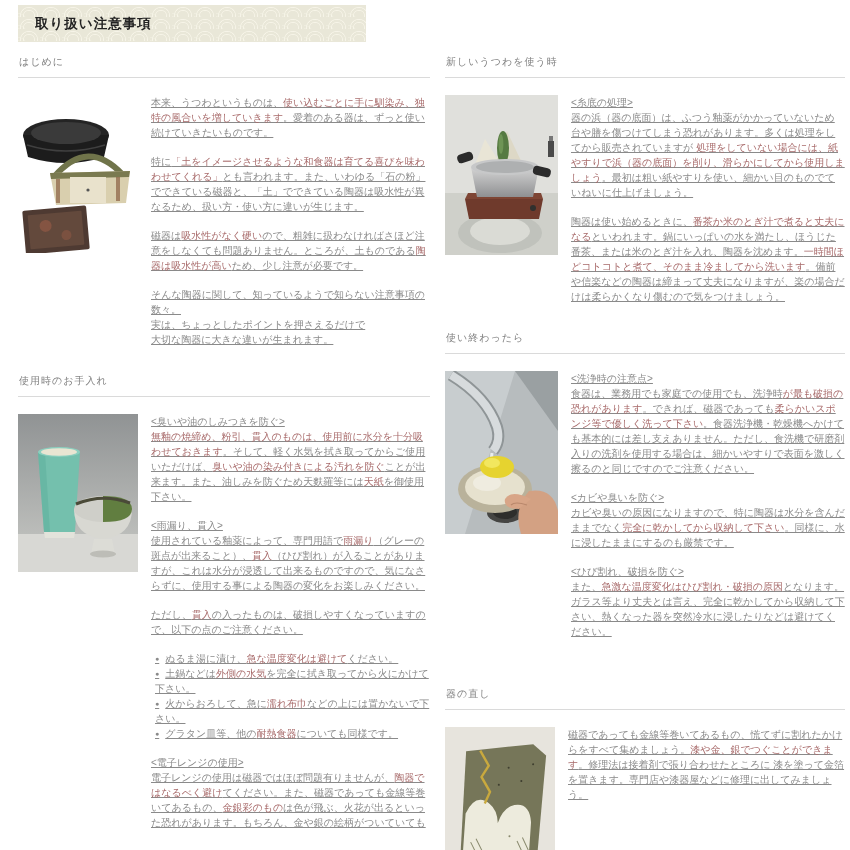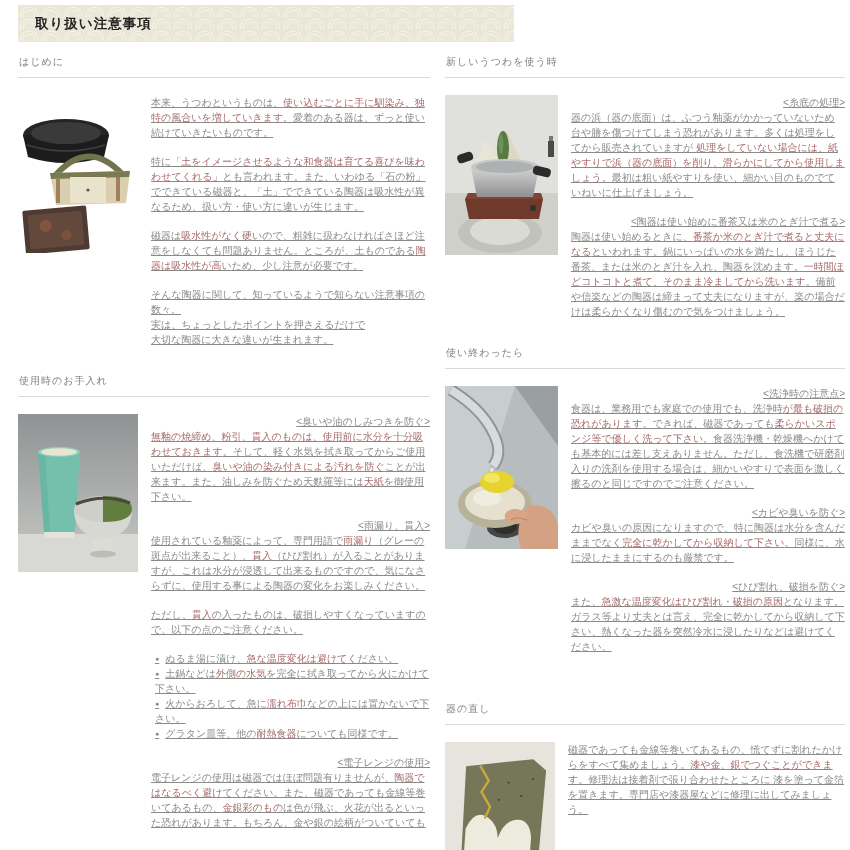--- a/index.html
+++ b/index.html
@@ -1,35 +1,35 @@
 <!DOCTYPE html>
 <html><head>
 <meta charset="utf-8">
 <style>
   html,body{margin:0;padding:0;background:#fff;width:850px;height:850px;overflow:hidden;}
   .page{width:850px;height:850px;position:relative;font-family:"Liberation Sans","DejaVu Sans",sans-serif;background:#fff;}
-  .header{margin:5px 0 0 18px;width:496px;height:37px;display:flex;align-items:center;
+  .header{margin:5px 0 0 18px;width:348px;height:37px;display:flex;align-items:center;
     background-color:#e9e7d8;
     background-image:
       radial-gradient(circle at 11px 11px, rgba(248,246,234,0) 5px, rgba(248,246,234,.9) 5.5px, rgba(248,246,234,0) 6.5px, rgba(248,246,234,0) 8px, rgba(248,246,234,.9) 8.5px, rgba(248,246,234,0) 9.5px),
       radial-gradient(circle at 0px 17px, rgba(240,238,224,0) 5px, rgba(240,238,224,.9) 5.5px, rgba(240,238,224,0) 6.5px, rgba(240,238,224,0) 8px, rgba(240,238,224,.9) 8.5px, rgba(240,238,224,0) 9.5px);
     background-size:22px 12px;}
   .header h1{font-size:13.5px;font-weight:bold;color:#222;margin:0;padding-left:17px;letter-spacing:1px;}
   .columns{display:flex;gap:15px;padding-left:18px;}
   .col{display:block;}
   .col.left{width:412px;}
   .col.right{width:400px;}
   section{display:block;}
   .mh230{min-height:230px}.mh361{min-height:361px}.mh235{min-height:235px}.mh356{min-height:356px}
   .sec-h{font-size:10px;font-weight:normal;color:#808080;margin:0;padding:13px 2px 8px 1px;border-bottom:1px solid #dadada;letter-spacing:1px;}
   .sec-body{display:flex;gap:13px;padding-top:17px;align-items:flex-start;}
   .photo{flex:0 0 auto;font-size:0;line-height:0;}
   .text{font-size:10px;line-height:1.5;color:#8a8a8a;flex:1 1 auto;min-width:0;text-decoration:underline;}
   .text p{margin:0 0 14px;white-space:pre-line;}
-  .text p.h{margin:14px 0 0;text-align:right;}
+  .text p.h{margin:14px 0 0;}
   .text p:first-child{margin-top:0;}
   .text ul{margin:0 0 14px;padding:0 0 0 4px;list-style:none;}
   .text li{margin:0;}
   .text li::before{content:"\25CF";font-size:7px;margin-right:6px;vertical-align:1.5px;color:#8a8a8a;}
   .hl{color:#a86a6a;}
 </style>
 </head>
 <body>
 
 <div class="page">
@@ -153,21 +153,20 @@
               <ellipse cx="60" cy="72" rx="29" ry="6" fill="#aeb0b1"></ellipse>
               <rect x="12" y="58" width="16" height="9" rx="4" transform="rotate(-18 20 62)" fill="#2b2b2b"></rect>
               <rect x="88" y="72" width="18" height="9" rx="4" transform="rotate(14 97 76)" fill="#2b2b2b"></rect>
               <rect x="103" y="46" width="6" height="16" fill="#4a4a4a"></rect>
               <rect x="104" y="41" width="4" height="5" fill="#777"></rect>
             </svg>
           </div>
           <div class="text">
               <p class="h"><span>&lt;糸底の処理&gt;</span></p>
               <p class="p"><span>器の浜（器の底面）は、ふつう釉薬がかかっていないため 台や膳を傷つけてしまう恐れがあります。多くは処理をしてから販売されていますが </span><span class="hl">処理をしていない場合には、紙やすりで浜（器の底面）を削り、滑らかにしてから使用しましょう</span><span>。最初は粗い紙やすりを使い、細かい目のものでていねいに仕上げましょう。</span></p>
-              <p class="h"><span>&lt;陶器は使い始めに番茶又は米のとぎ汁で煮る&gt;</span></p>
               <p class="p"><span>陶器は使い始めるときに、</span><span class="hl">番茶か米のとぎ汁で煮ると丈夫になる</span><span>といわれます。鍋にいっぱいの水を満たし、ほうじた番茶、または米のとぎ汁を入れ、陶器を沈めます。</span><span class="hl">一時間ほどコトコトと煮て、そのまま冷ましてから洗います</span><span>。備前や信楽などの陶器は締まって丈夫になりますが、楽の場合だけは柔らかくなり傷むので気をつけましょう。</span></p>
             </div>
         </div>
       </section>
 
       <section class="mh356">
         <h2 class="sec-h">使い終わったら</h2>
         <div class="sec-body">
           <div class="photo">
             <svg width="113" height="163" viewBox="0 0 113 163">

